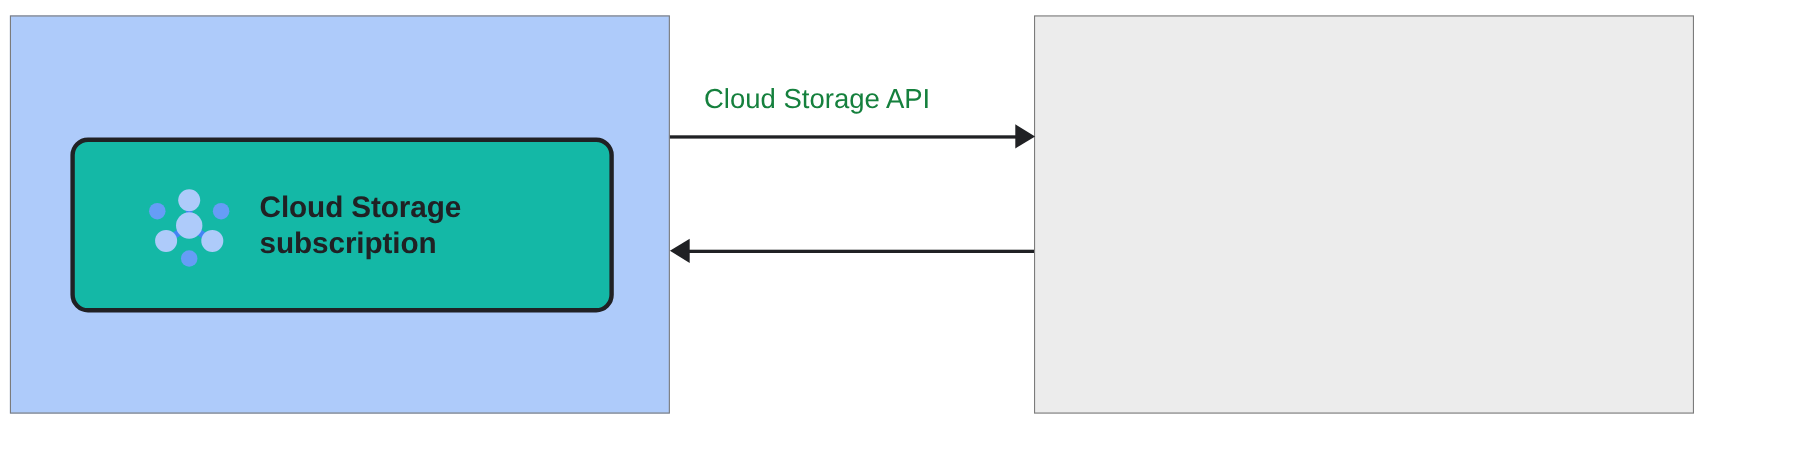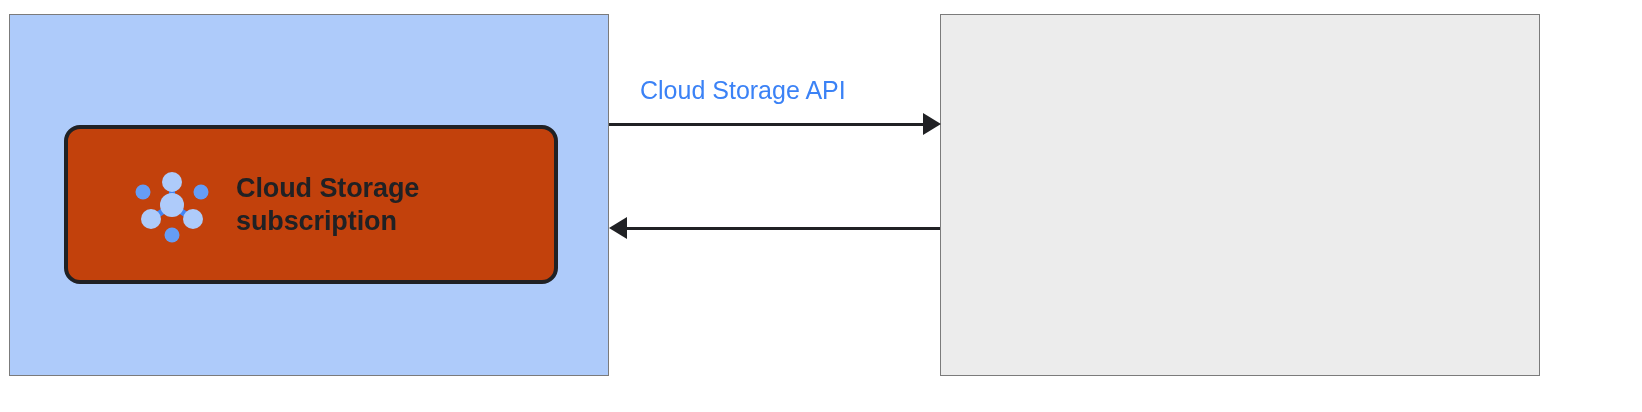--- a/index.html
+++ b/index.html
@@ -36,21 +36,21 @@
     top: 14px;
     width: 600px;
     height: 362px;
     background: #ececec;
   }
 
   
   .card {
     position: absolute;
     box-sizing: border-box;
-    background: #c2410c;
+    background: #14b8a6;
     border: 4px solid #202124;
     border-radius: 16px;
     display: flex;
     flex-direction: row;
     align-items: center;
   }
   #card-subscription {
     left: 54px;
     top: 110px;
     width: 494px;
@@ -107,21 +107,21 @@
     left: 609px;
     top: 217px;
     border-top: 11px solid transparent;
     border-bottom: 11px solid transparent;
     border-right: 18px solid #202124;
   }
 
   .conn-label {
     position: absolute;
     font-size: 25px;
-    color: #3b82f6;
+    color: #15803d;
     white-space: nowrap;
   }
   #label-api {
     left: 640px;
     top: 76px;
   }
   #label-success {
     left: 640px;
     top: 248px;
   }

